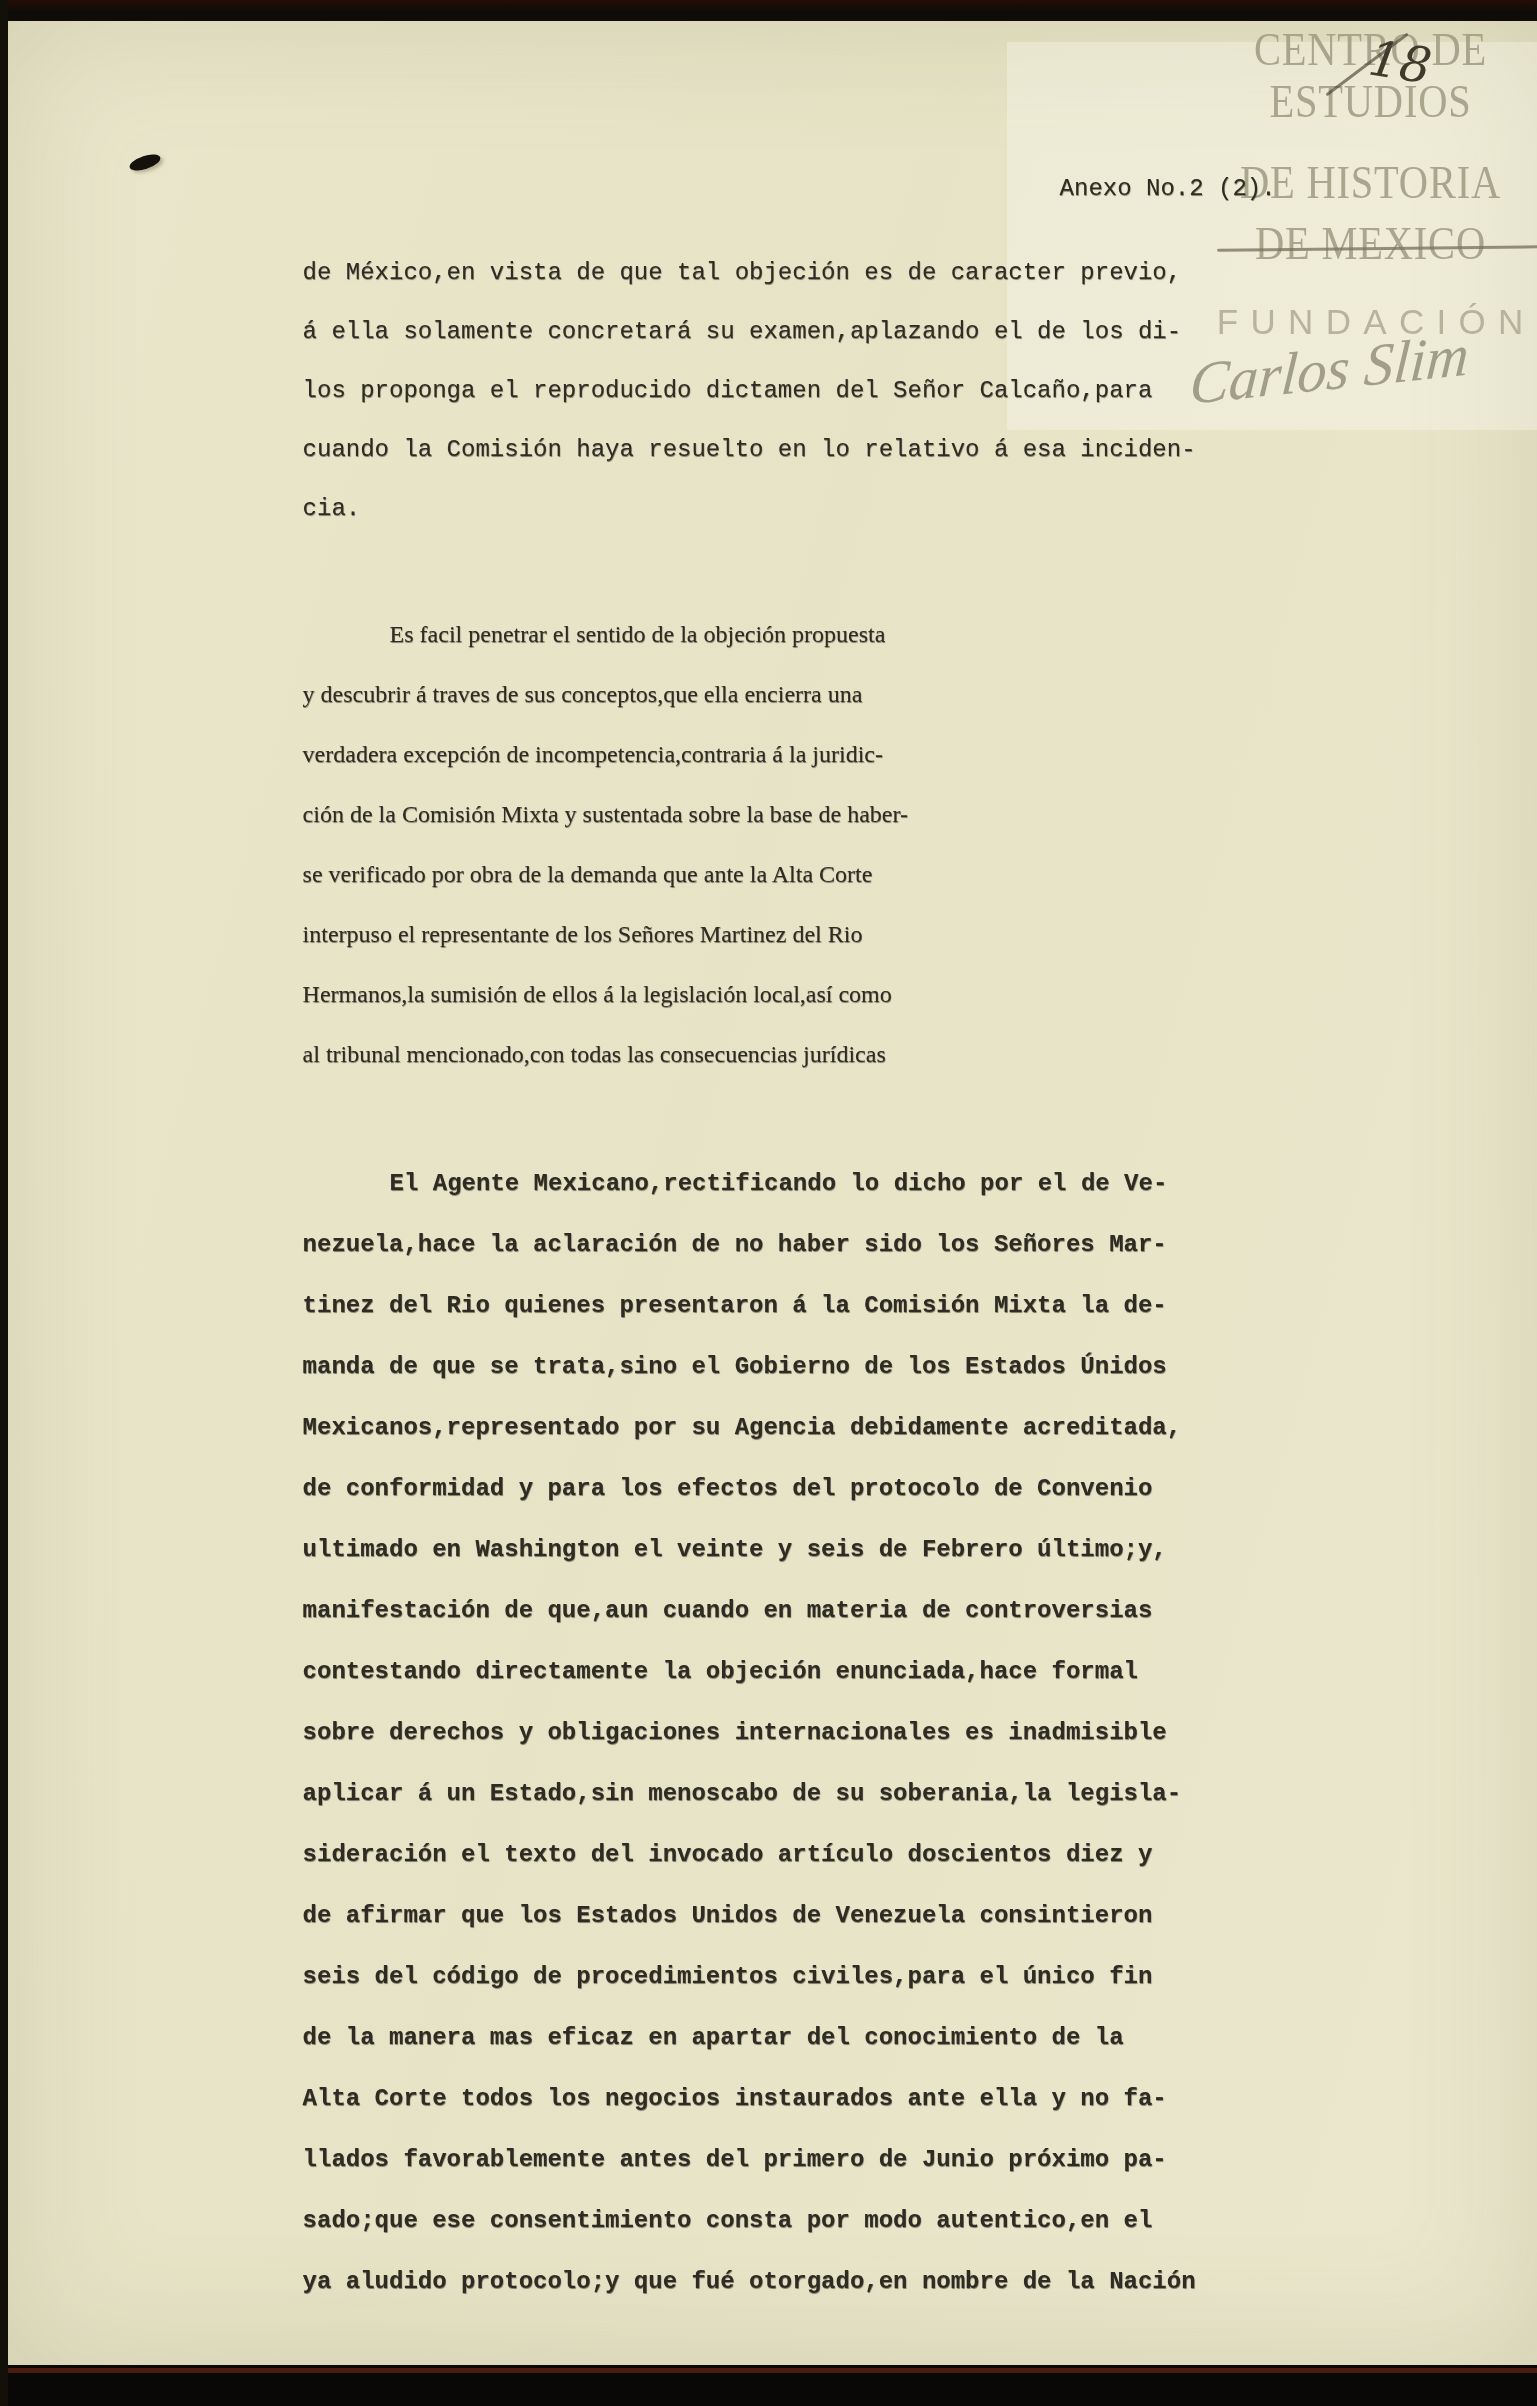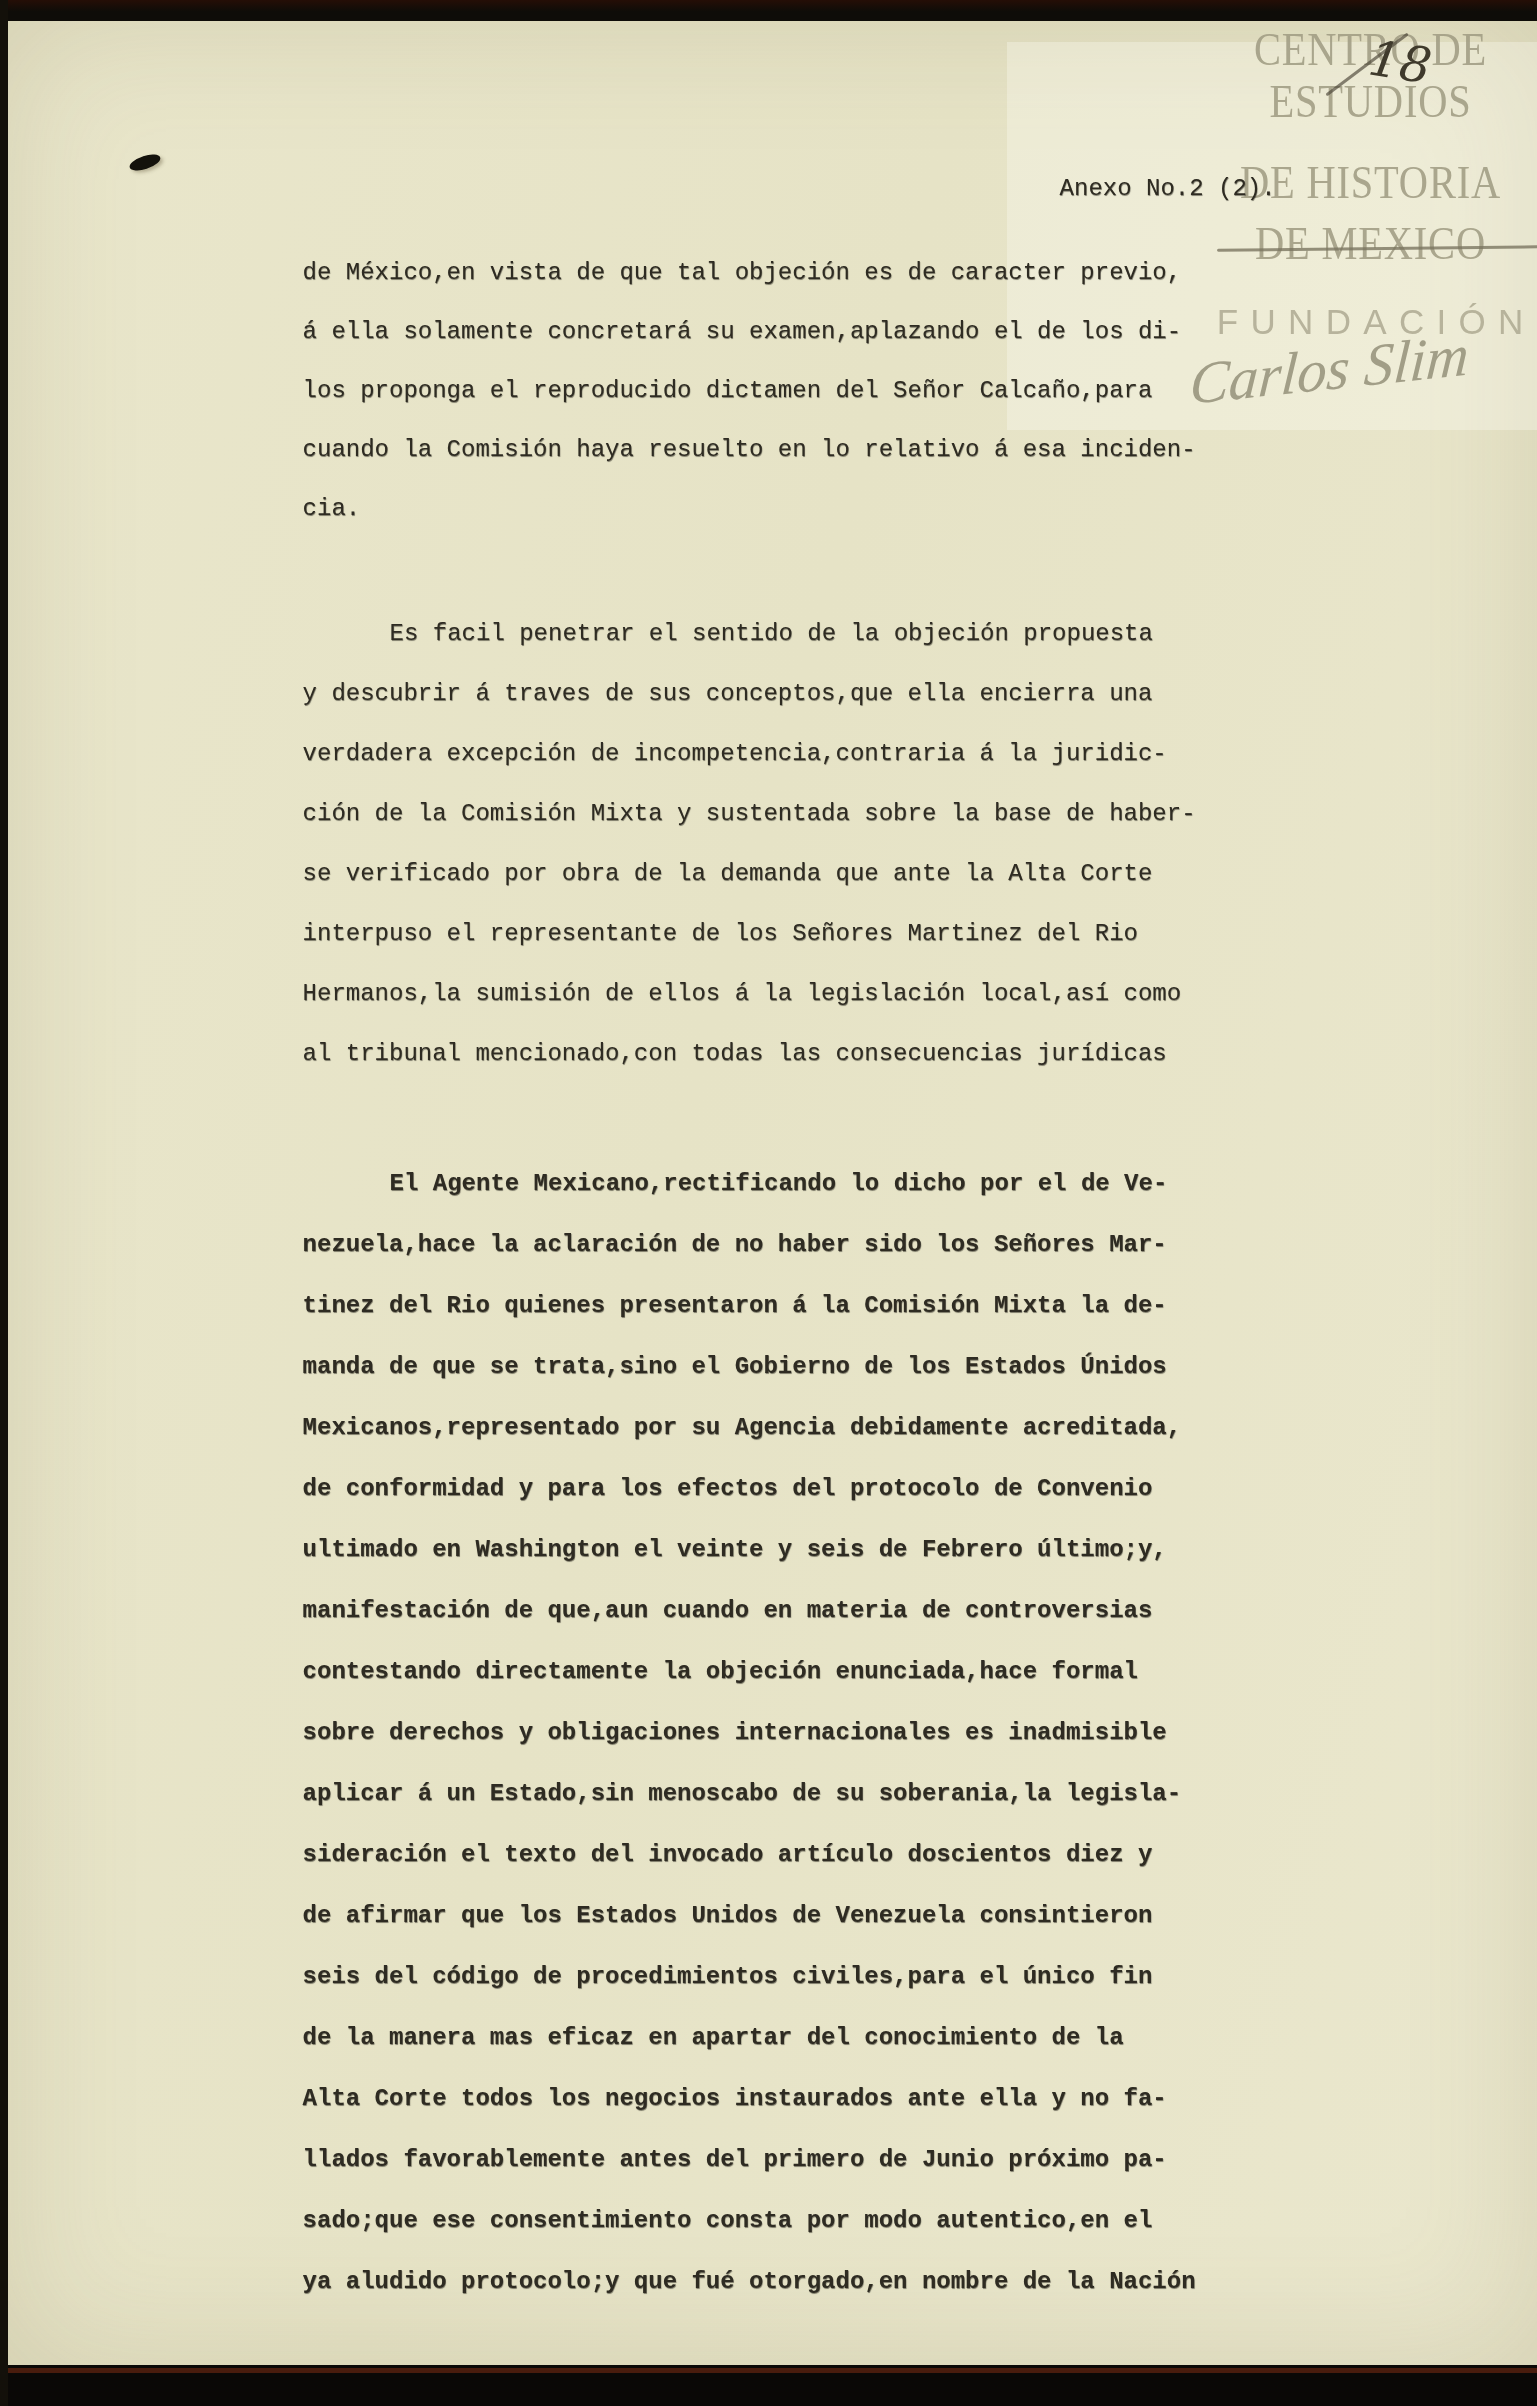--- a/index.html
+++ b/index.html
@@ -51,21 +51,21 @@
   .ink-blot { position:absolute; left:121px; top:135px; width:32px; height:13.2px;
     background:#14120c; border-radius:50%; transform:rotate(-18deg);
     box-shadow:1.9px 2.8px 3.8px rgba(80,70,40,.35); }
 
   
   .typewritten { color:#2e2b22; font-size:24px;
     text-shadow:0.5px 0.5px 0.7px rgba(46,43,34,.55); white-space:nowrap; }
   .annex-header { position:absolute; left:1052px; top:154px; }
   .para { position:absolute; left:295px; width:1164px; }
   .para-1 { top:222px; line-height:59px; }
-  .para-2 { top:583px; line-height:60px; }
+  .para-2 { top:583px; line-height:60px;font-family:Liberation Serif, serif; }
   .para-3 { top:1132px; line-height:61px;font-weight:bold; }
   .para.indent .line:first-child { text-indent:87px; }
 </style>
 </head>
 <body>
 
 <div class="stage">
   <div class="paper">
 
     <div class="wm-overlay"></div>

